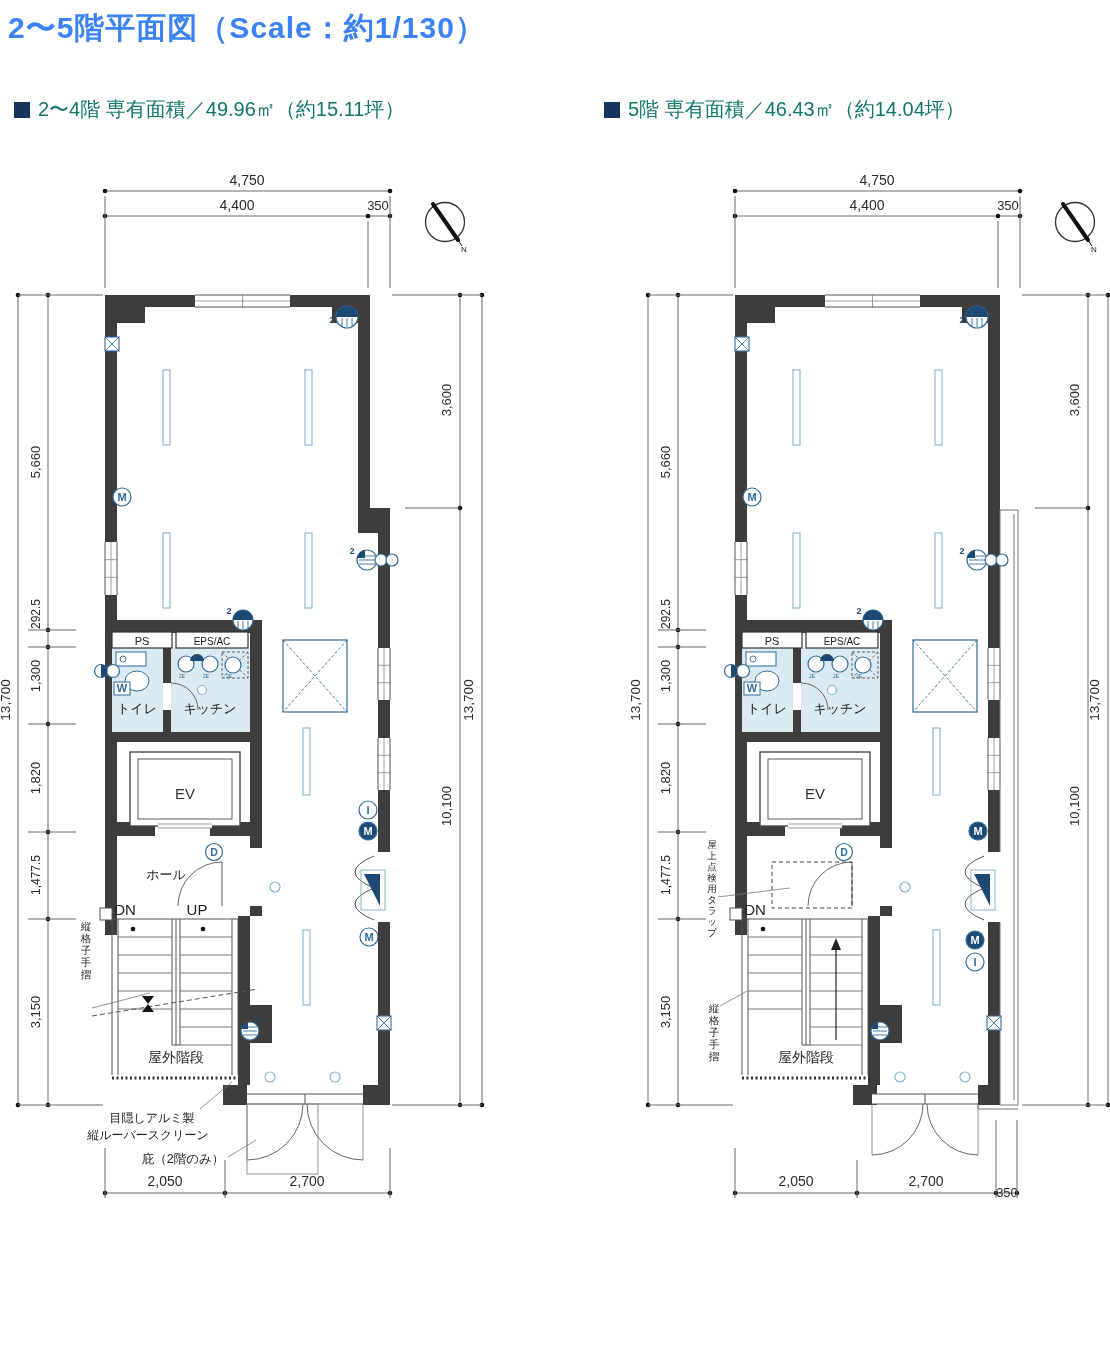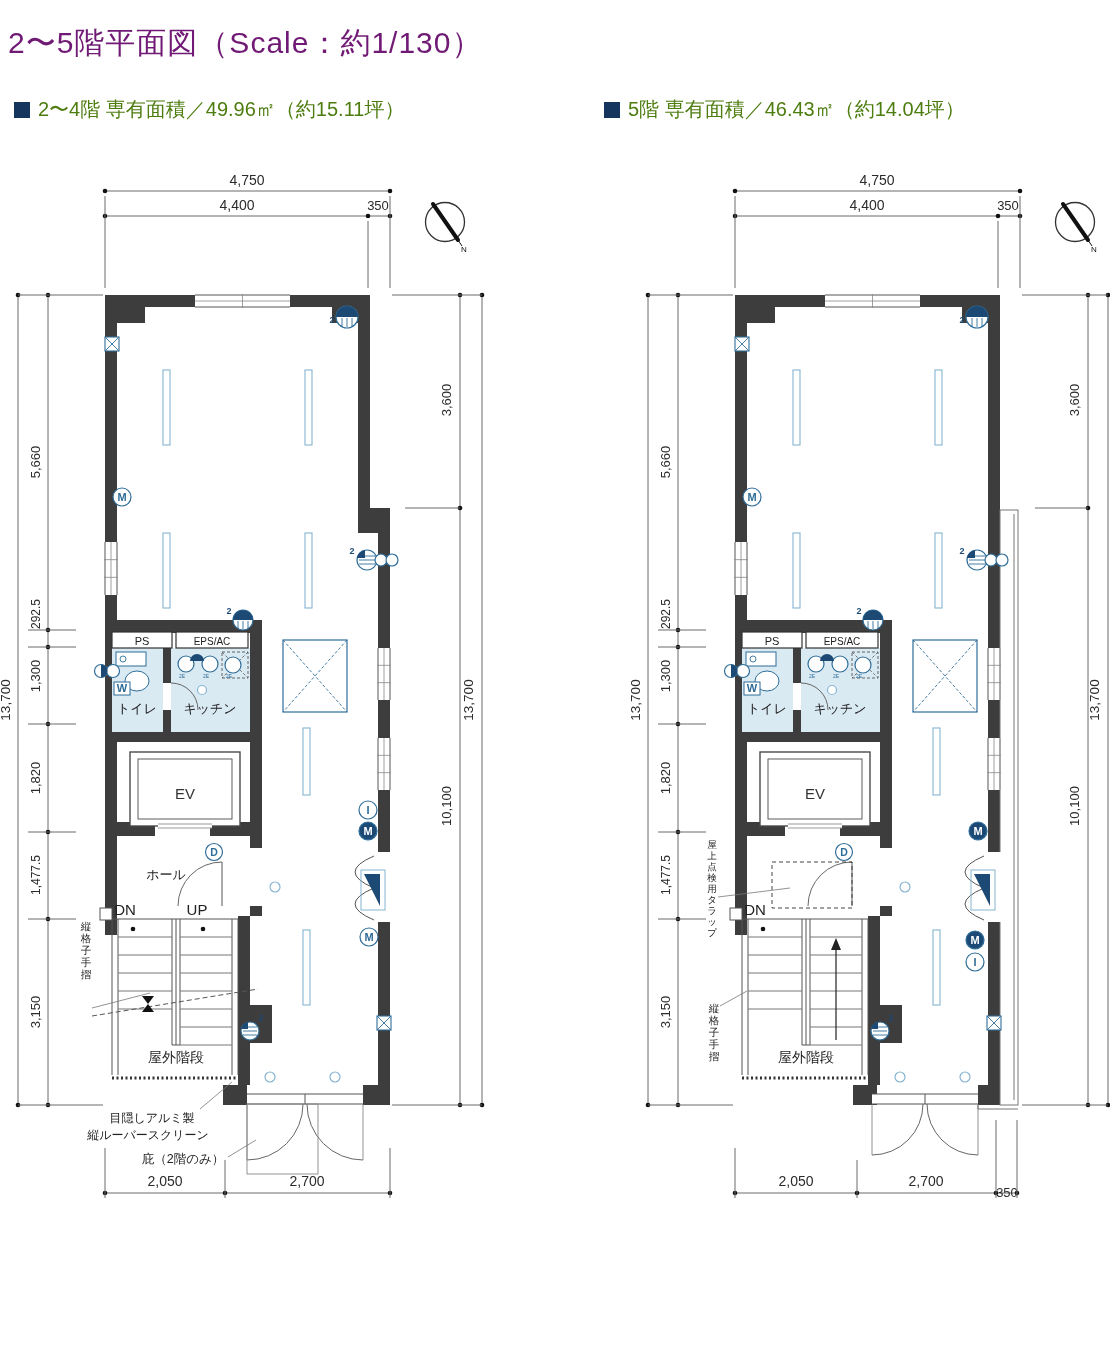--- a/index.html
+++ b/index.html
@@ -1,19 +1,19 @@
 <!DOCTYPE html>
 <html><head>
 <meta charset="utf-8">
 <style>
   html,body{margin:0;padding:0;background:#fff;}
   .sheet{position:relative;width:1110px;height:1348px;background:#fff;overflow:hidden;
          font-family:"Liberation Sans","DejaVu Sans",sans-serif;}
-  .title{position:absolute;left:8px;top:23px;font-size:30px;letter-spacing:1px;color:#701a75;font-weight:400;}
-  .hdr{position:absolute;top:96px;font-size:20px;color:#4d7c0f;display:flex;align-items:center;gap:8px;font-weight:500;}
+  .title{position:absolute;left:8px;top:8px;font-size:30px;letter-spacing:1px;color:#3b82f6;font-weight:700;}
+  .hdr{position:absolute;top:96px;font-size:20px;color:#0f766e;display:flex;align-items:center;gap:8px;font-weight:500;}
   .hdr .sq{width:16px;height:16px;display:inline-block;}
   #h1{left:14px;} #h2{left:604px;}
   svg{position:absolute;left:0;top:0;}
   svg text{font-family:"Liberation Sans","DejaVu Sans",sans-serif;}
 </style>
 </head>
 <body>
 
 <div class="sheet">
   <div class="title">2〜5階平面図（Scale：約1/130）</div>

